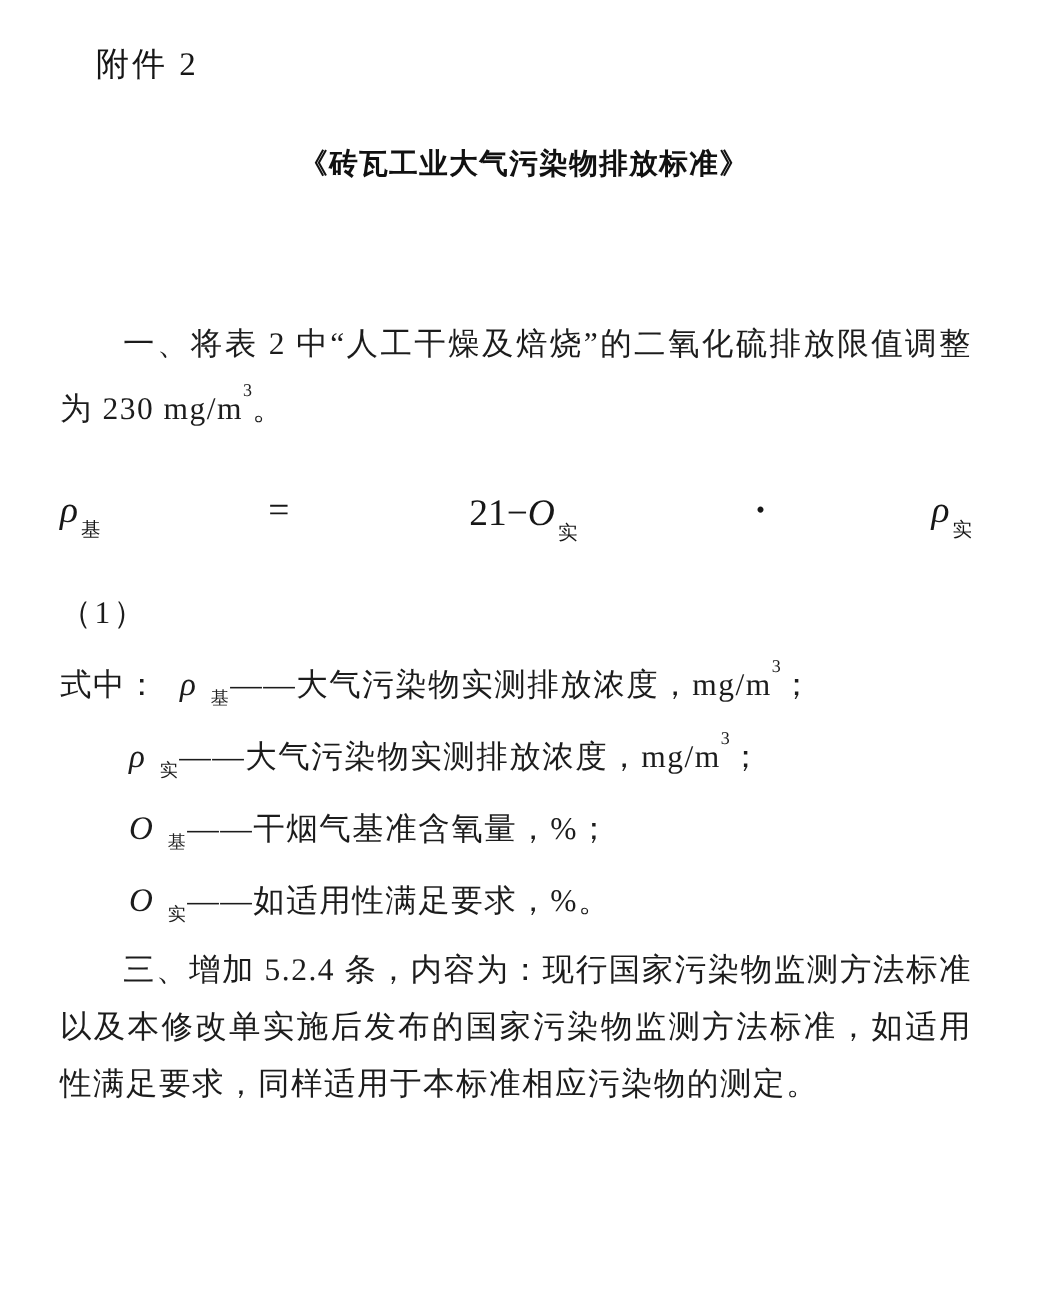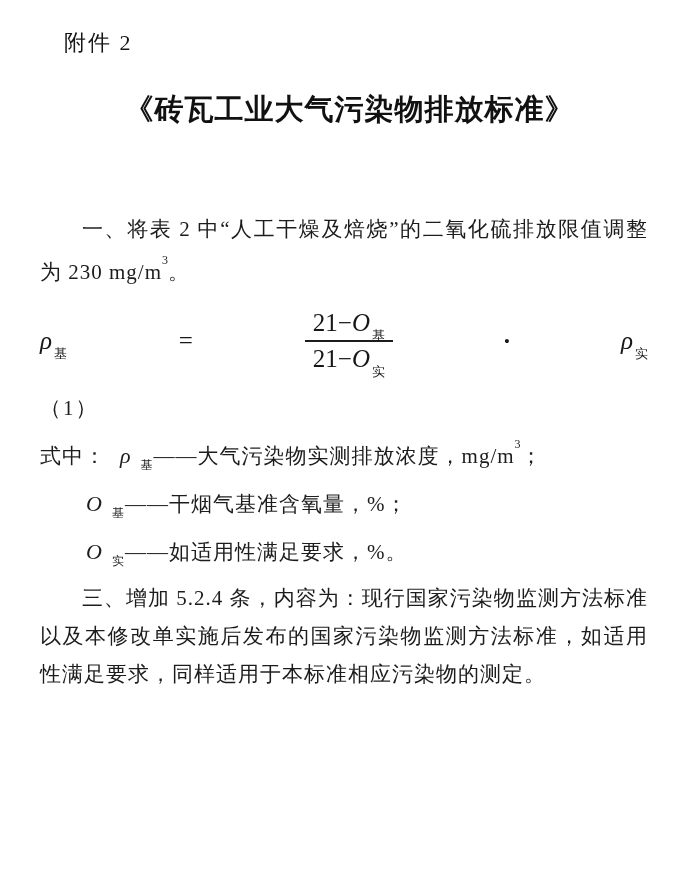--- a/index.html
+++ b/index.html
@@ -24,21 +24,21 @@
     color: #161616;
     margin-left: 10px;
   }
   .title-block {
     position: absolute;
     top: 86px;
     left: 0;
     width: 100%;
     text-align: center;
     font-weight: bold;
-    font-size: 29px;
+    font-size: 19px;
     line-height: 47px;
     letter-spacing: 1px;
     color: #111111;
   }
   .content {
     position: absolute;
     top: 210px;
     left: 40px;
     width: 608px;
   }
@@ -121,33 +121,33 @@
 
   <div class="content">
 
     <p class="body-text"><span>一、将表 2 中“人工干燥及焙烧”的二氧化硫排放限值调整为 230 mg/m</span><sup>3</sup><span>。</span></p>
 
 
     <div class="formula-row">
       <span><span class="var">ρ</span><span class="csub">基</span></span>
       <span class="f-eq">=</span>
       <span class="frac">
-        <span class="num"><span>21−</span><span class="var">O</span><span class="csub">基</span></span>
         <span class="den"><span>21−</span><span class="var">O</span><span class="csub">实</span></span>
       </span>
       <span class="f-dot">·</span>
       <span><span class="var">ρ</span><span class="csub">实</span></span>
     </div>
 
     <div class="eq-number">（1）</div>
 
     <div class="definitions">
 
       <div class="def-line"><span class="def-label">式中：</span><span class="sym">ρ</span><span class="dsub">基</span><span>——</span><span>大气污染物实测排放浓度，mg/m</span><sup>3</sup><span>；</span></div>
 
+      <div class="def-line indented"><span class="sym">ρ</span><span class="dsub">实</span><span>——</span><span>大气污染物实测排放浓度，mg/m</span><sup>3</sup><span>；</span></div>
 
       <div class="def-line indented"><span class="sym">O</span><span class="dsub">基</span><span>——</span><span>干烟气基准含氧量，%</span><sup></sup><span>；</span></div>
 
       <div class="def-line indented"><span class="sym">O</span><span class="dsub">实</span><span>——</span><span>如适用性满足要求，%</span><sup></sup><span>。</span></div>
 
     </div>
 
     <p class="body-text para-3">三、增加 5.2.4 条，内容为：现行国家污染物监测方法标准以及本修改单实施后发布的国家污染物监测方法标准，如适用性满足要求，同样适用于本标准相应污染物的测定。</p>
 
   </div>

